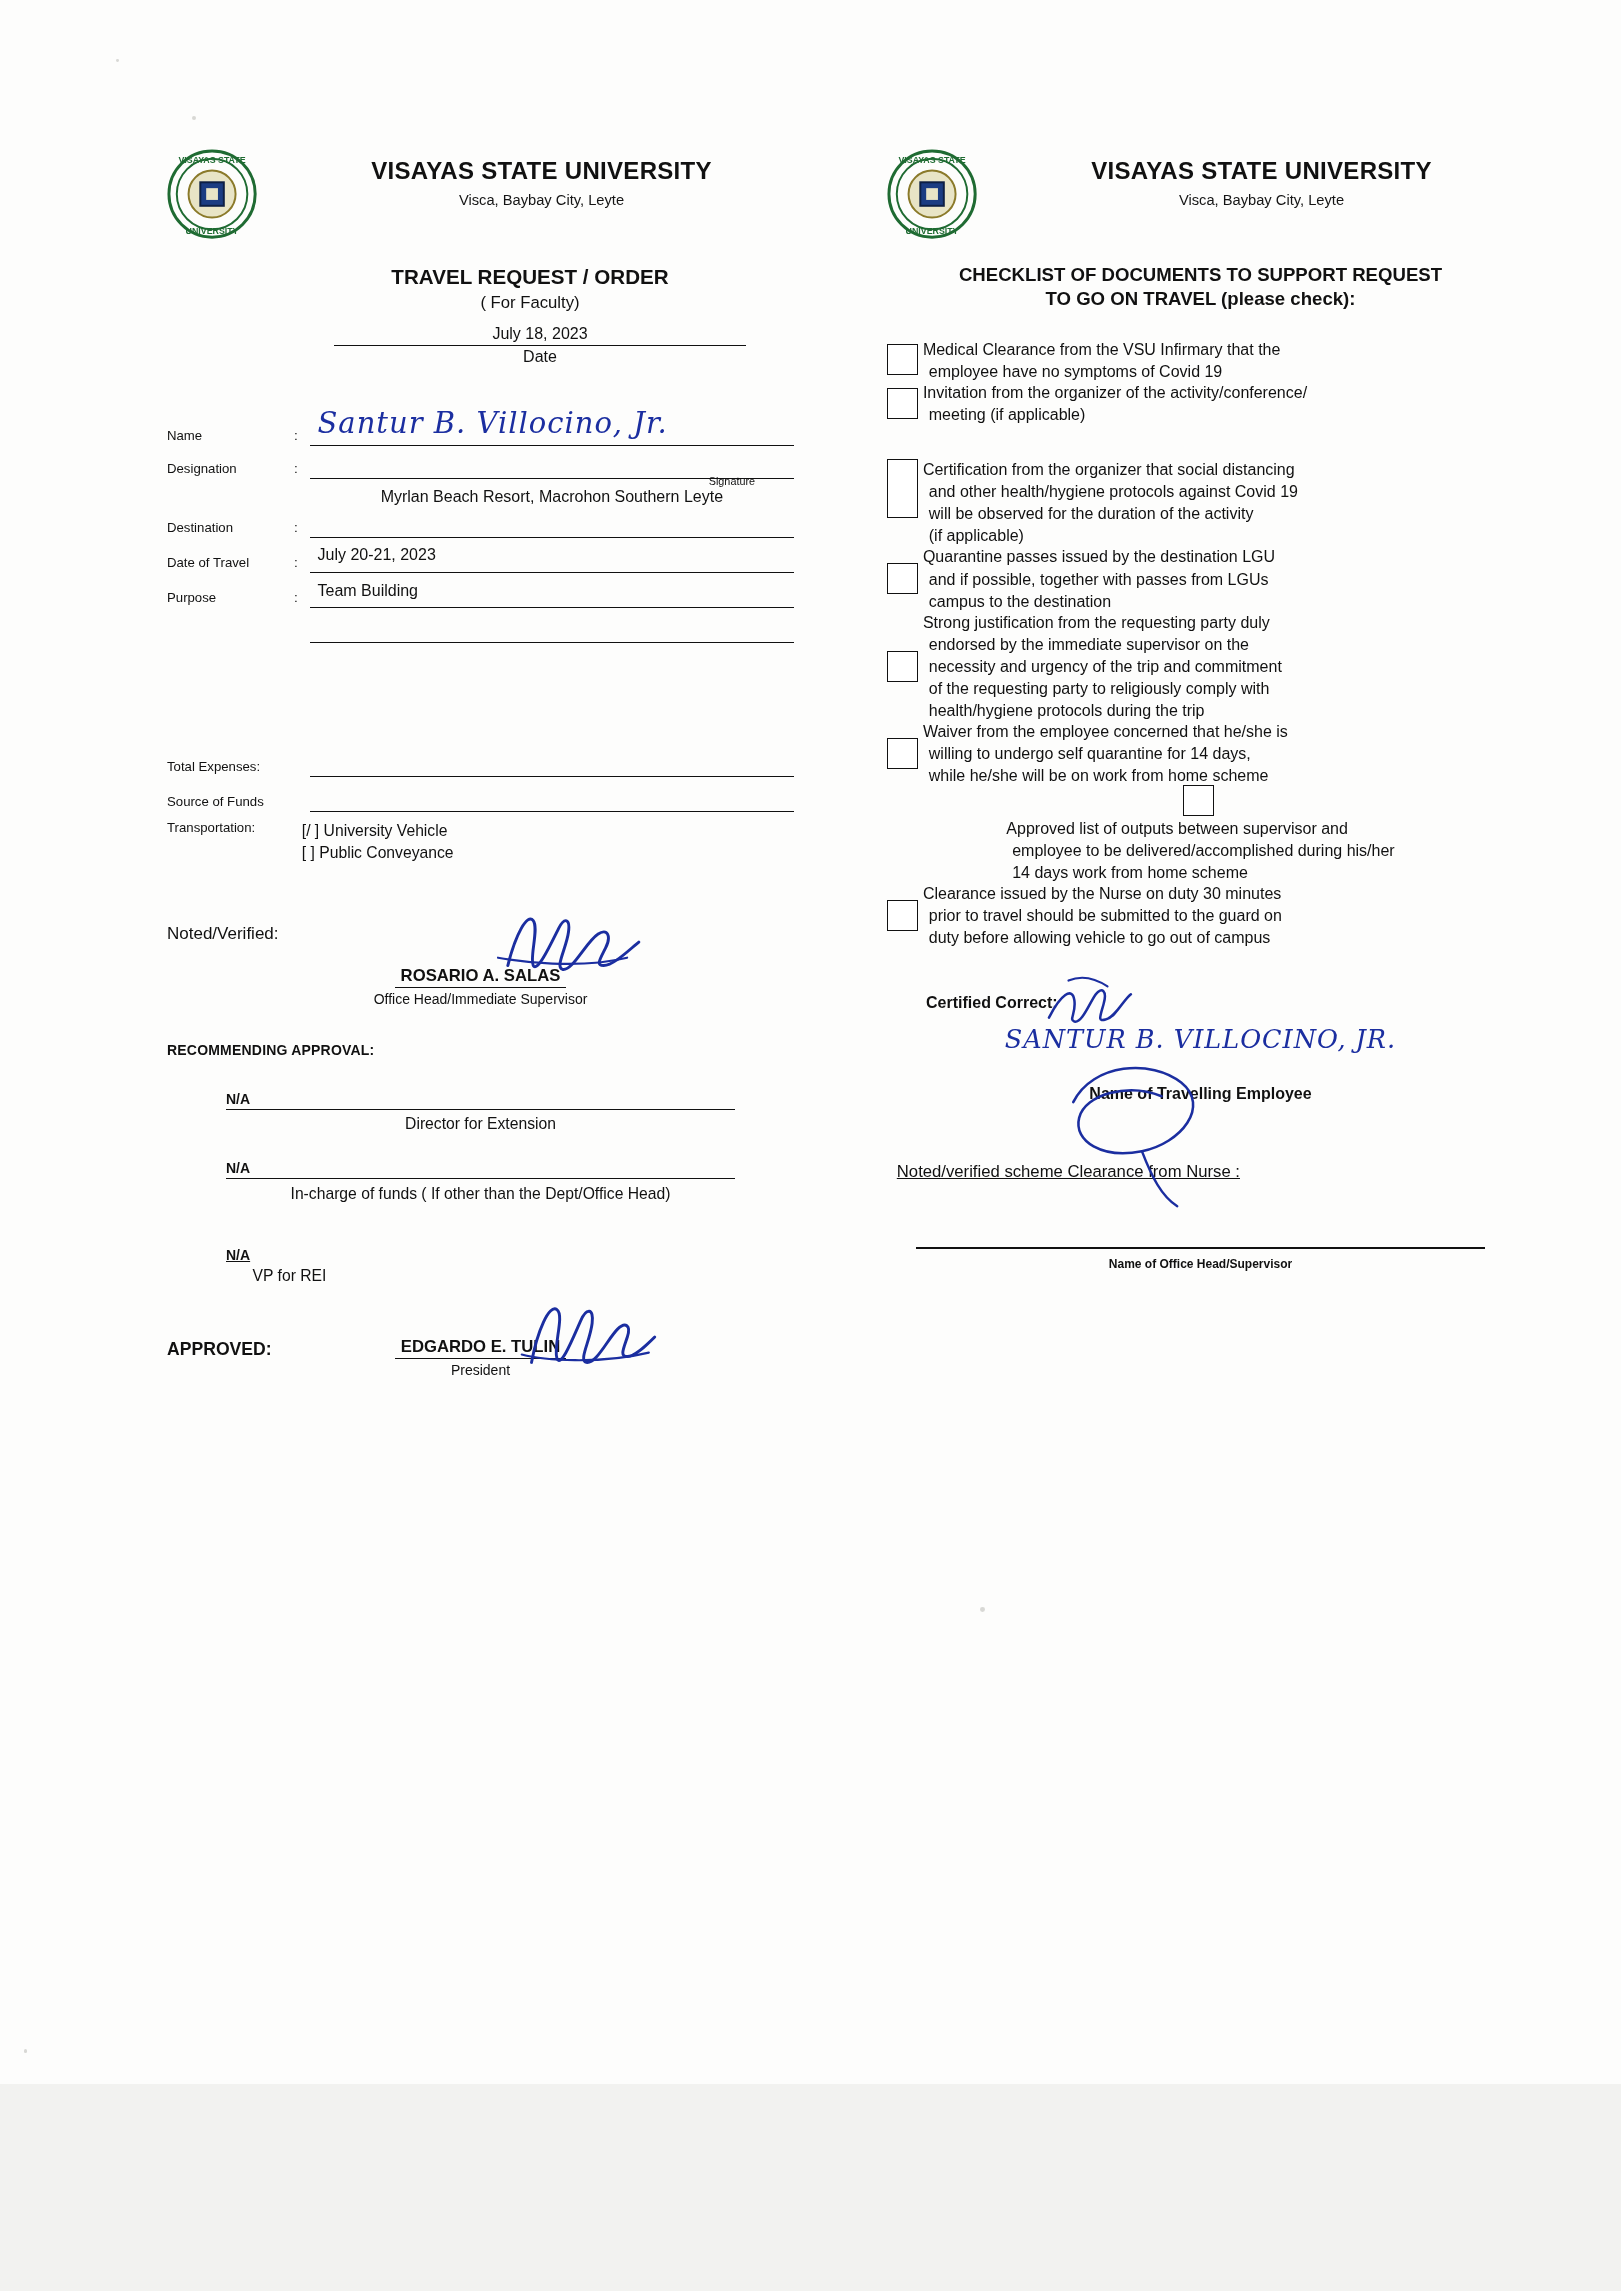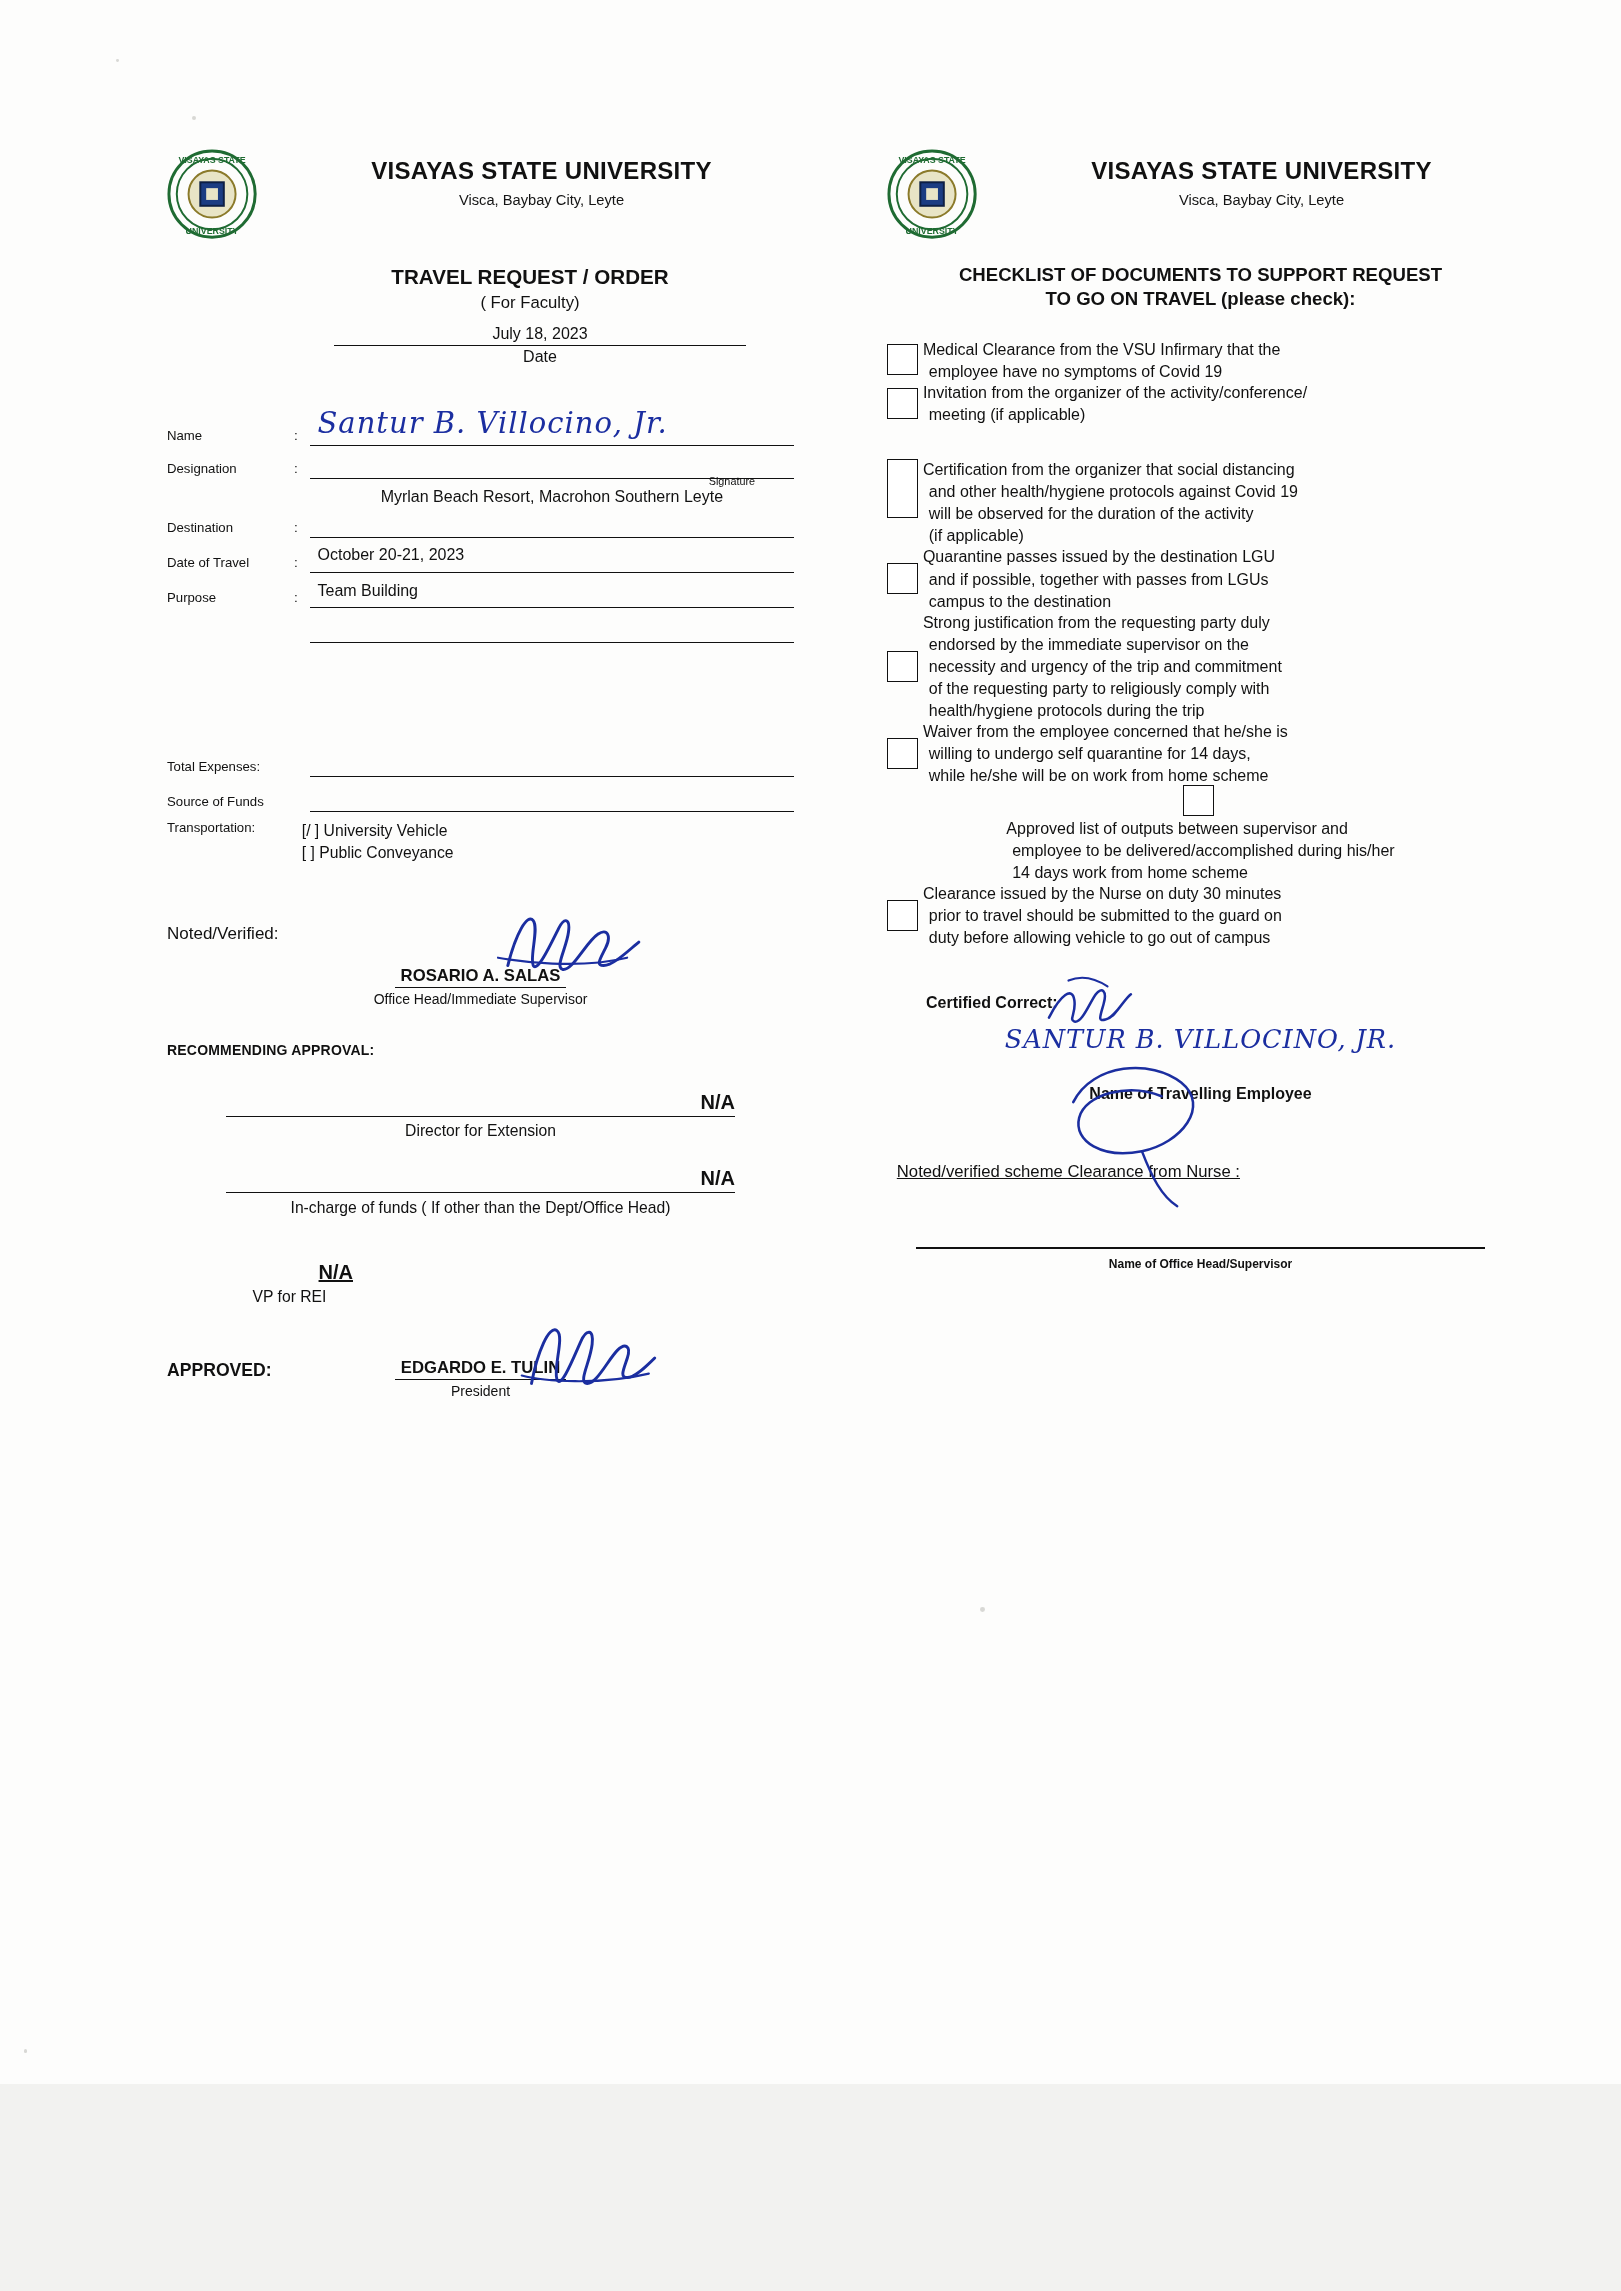--- a/index.html
+++ b/index.html
@@ -185,23 +185,23 @@
     margin-top: 2.9px;
   }
   .rec-lbl {
     font-size: 14px;
     font-weight: bold;
     color: #111;
     letter-spacing: 0.2px;
   }
   .line-block { margin-top: 17.6px; }
   .line-na {
-    font-size: 20px;
-    font-weight: bold;
-    text-align: right;
+    font-size: 14px;
+    font-weight: bold;
+    text-align: left;
     color: #111;
     margin-bottom: 2px;
   }
   .long-rule {
     border-bottom: 1.7px solid #111;
     height: 0;
     width: 100%;
   }
   .role-under {
     font-size: 15.7px;
@@ -352,21 +352,21 @@
 
         <div class="frow">
           <div class="flabel">Destination</div>
           <div class="fcolon">:</div>
           <div class="fvalue tall center">Myrlan Beach Resort, Macrohon  Southern Leyte</div>
         </div>
 
         <div class="frow">
           <div class="flabel">Date of Travel</div>
           <div class="fcolon">:</div>
-          <div class="fvalue">October  20-21, 2023</div>
+          <div class="fvalue">July  20-21, 2023</div>
         </div>
 
         <div class="frow">
           <div class="flabel">Purpose</div>
           <div class="fcolon">:</div>
           <div class="fvalue">Team Building</div>
         </div>
 
         <div class="frow">
           <div class="flabel"></div>

